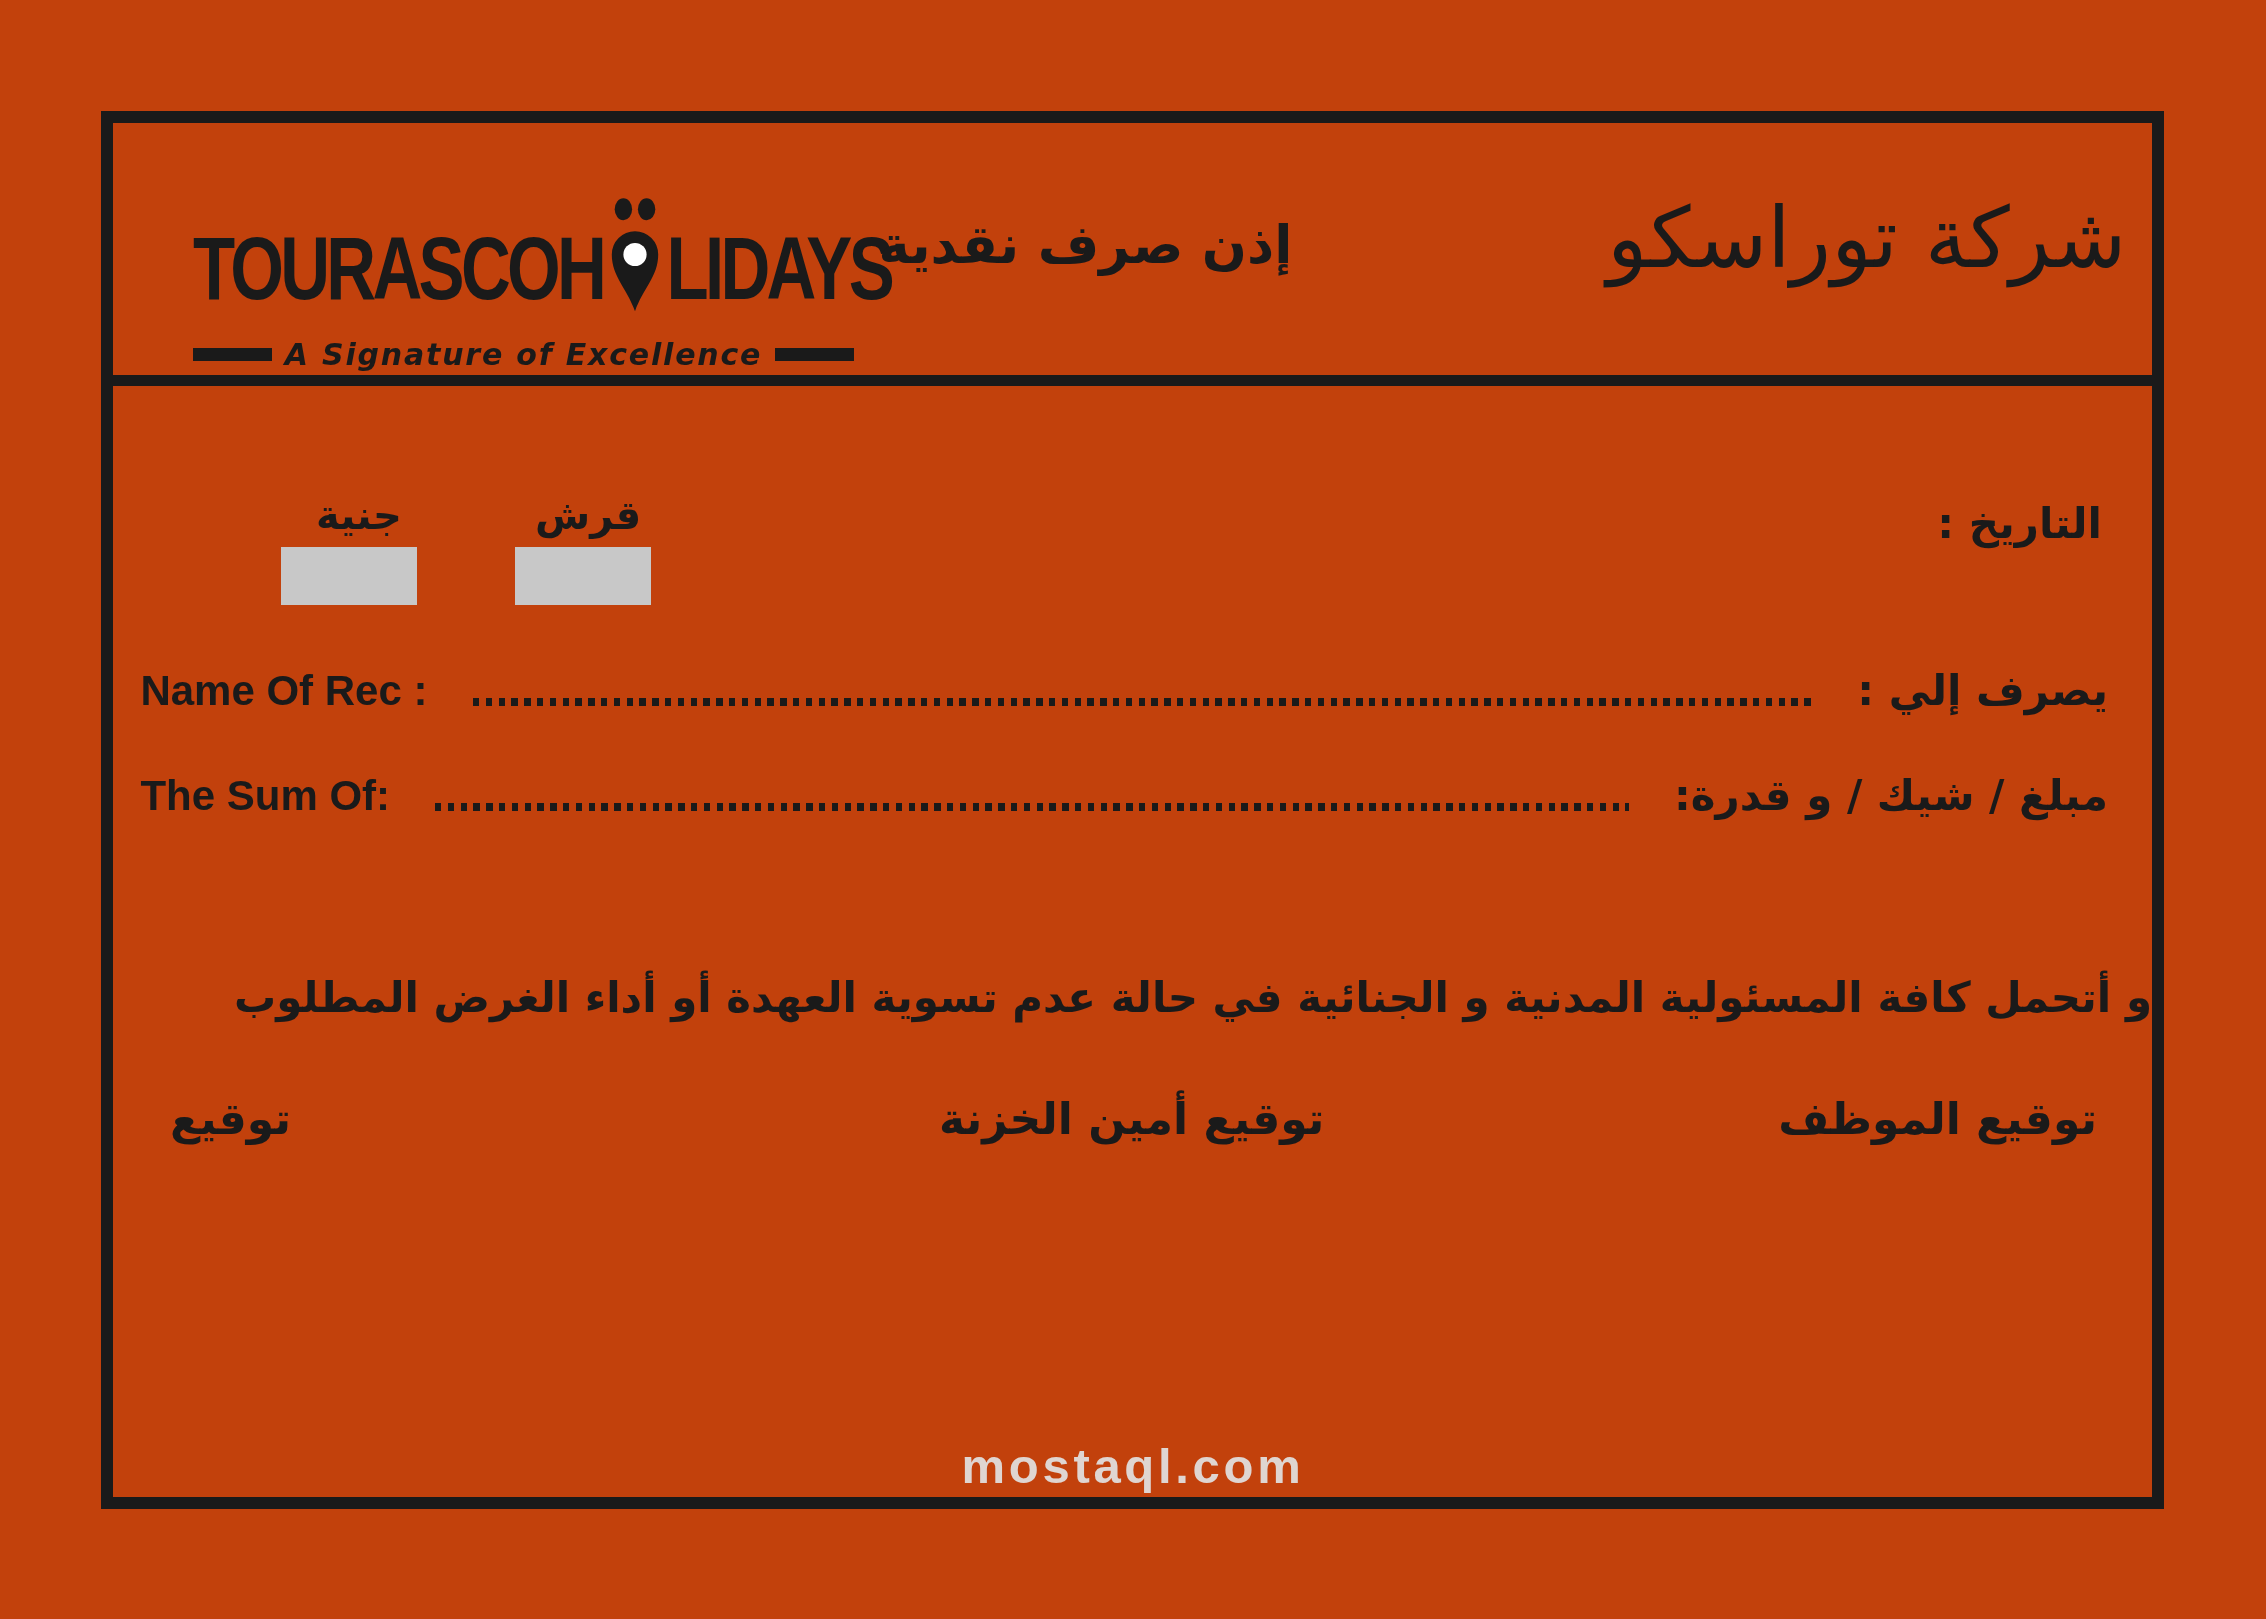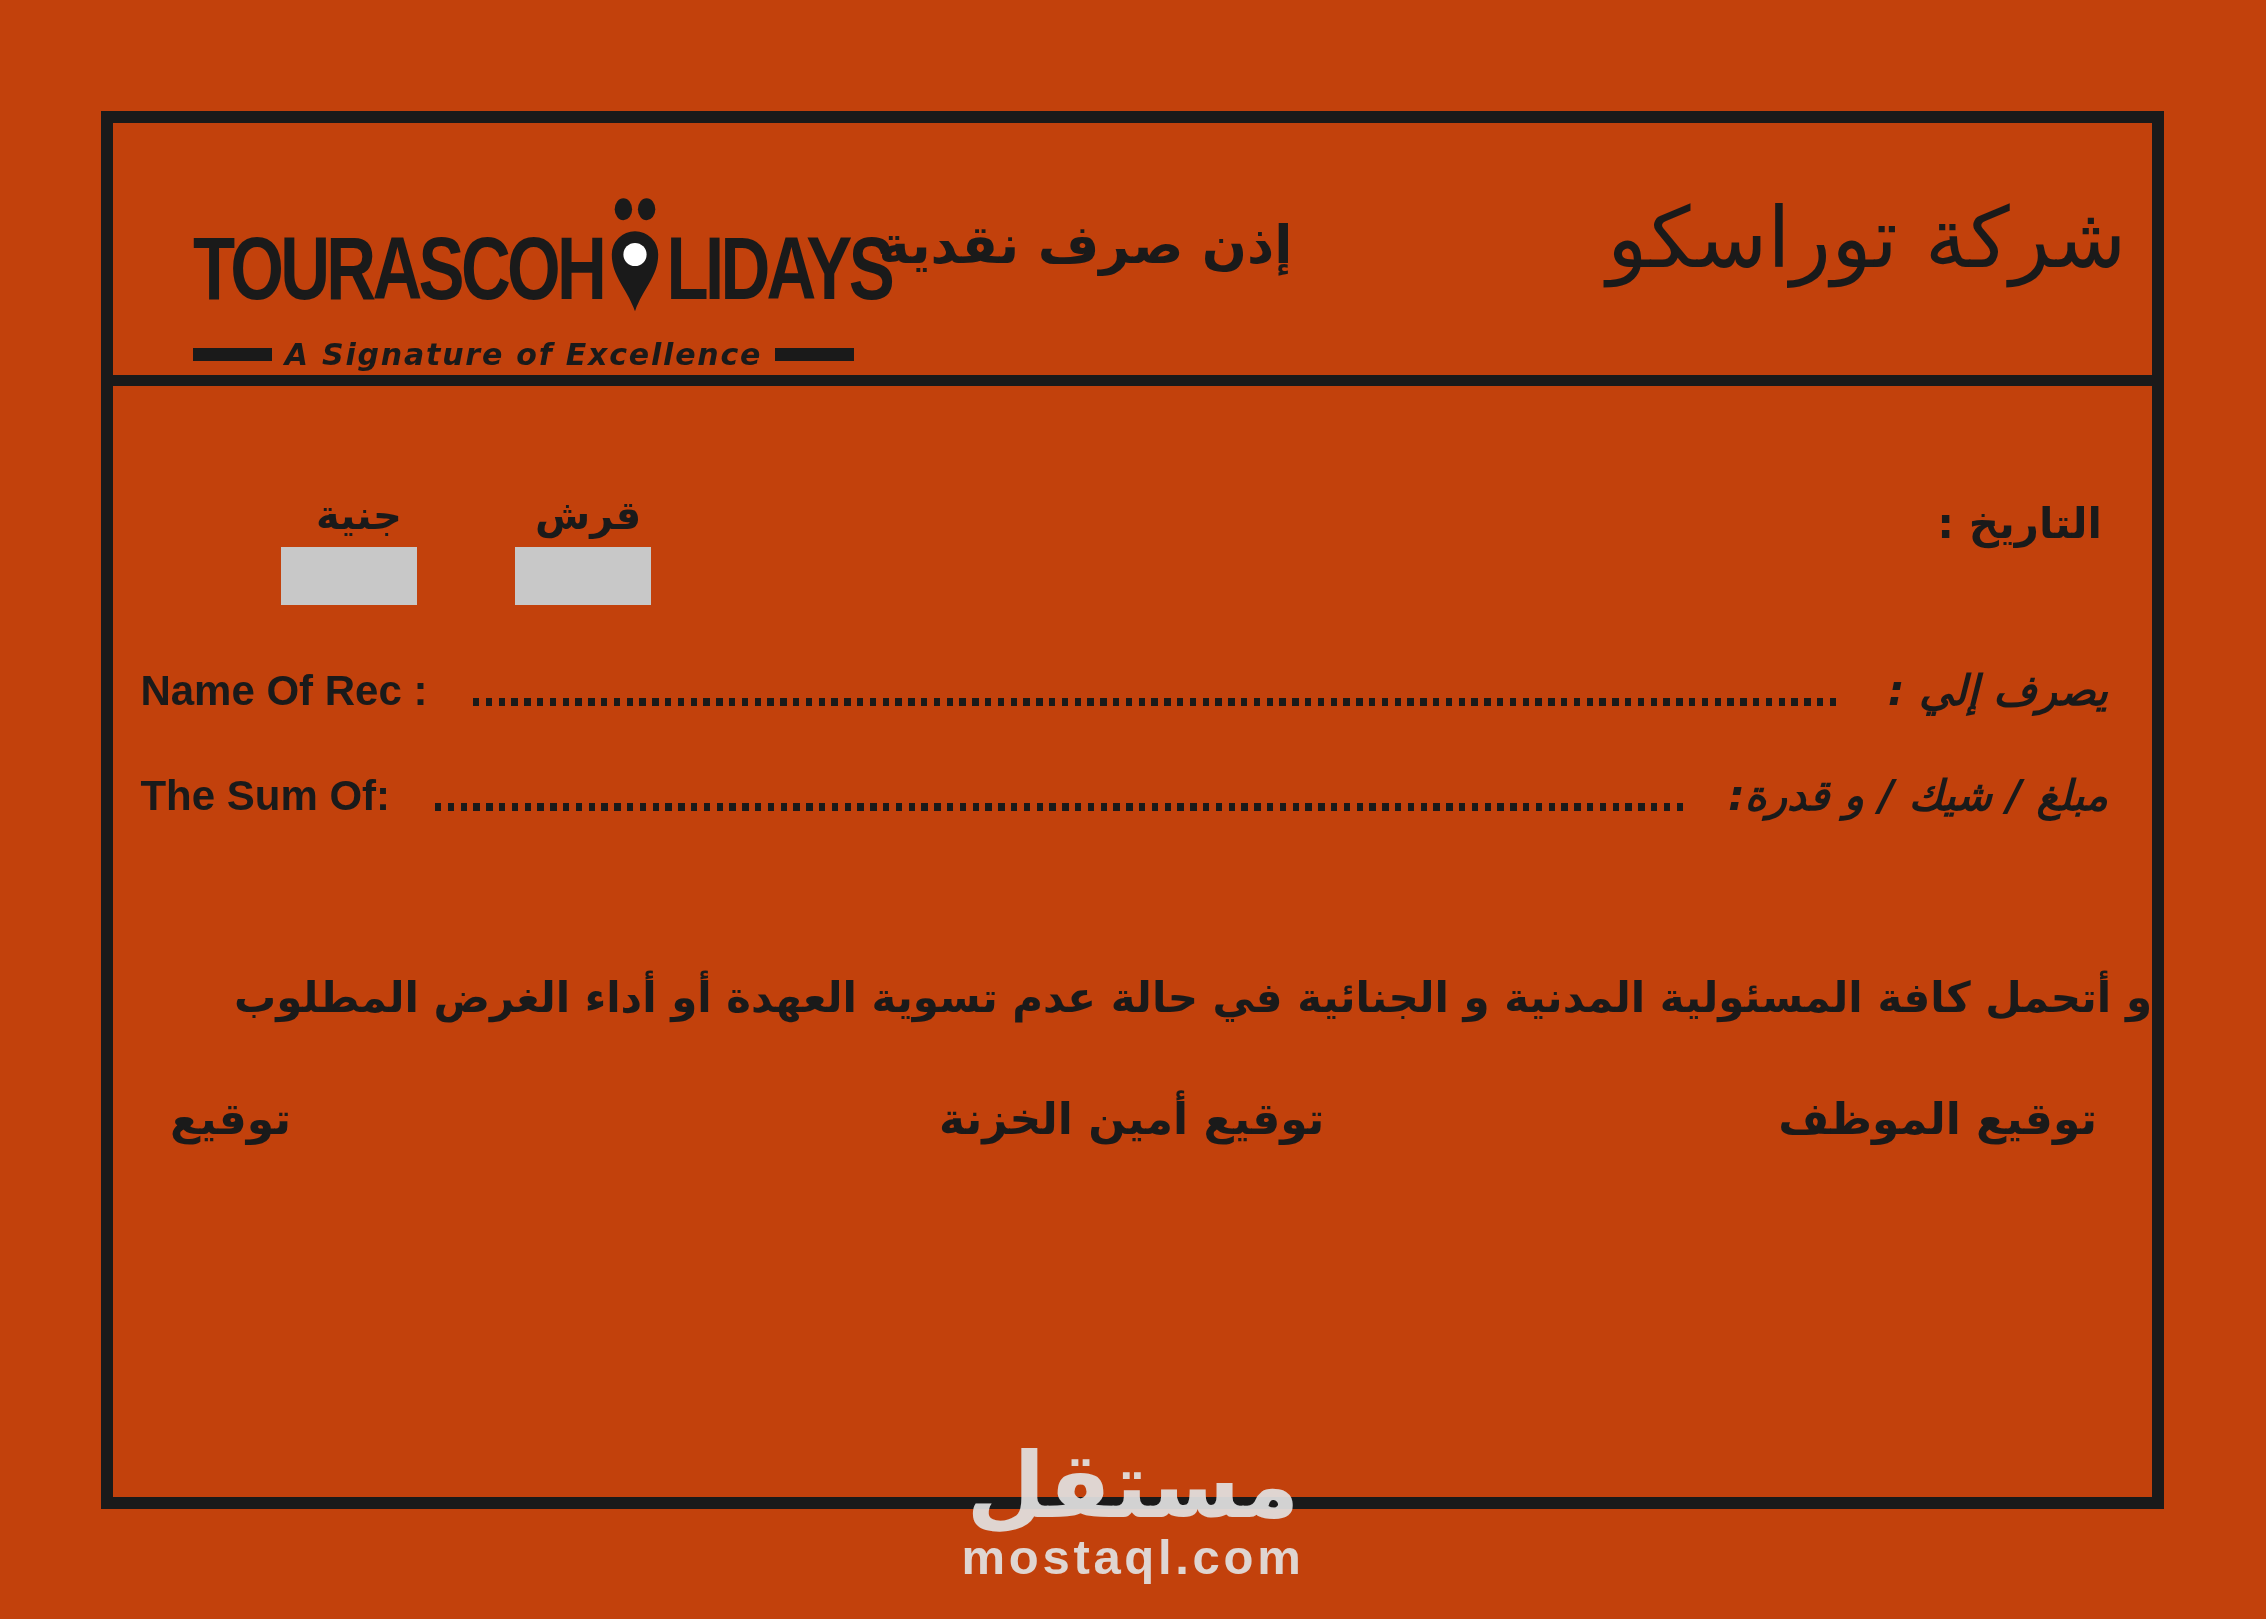--- a/index.html
+++ b/index.html
@@ -75,21 +75,21 @@
     position:absolute;left:0;width:100%;
     display:flex;align-items:flex-end;
     padding:0 44px 0 27.4px;
     gap:36px;
   }
   .fill-row .label-en{
     font-family:"Liberation Sans",sans-serif;
     font-weight:bold;font-size:42px;line-height:1.05;white-space:nowrap;
   }
   .fill-row .label-ar{
-    font-weight:bold;font-size:42px;line-height:1.05;direction:rtl;white-space:nowrap;font-style:italic;
+    font-weight:bold;font-size:42px;line-height:1.05;direction:rtl;white-space:nowrap;
   }
   .dots{
     flex:1 1 auto;height:8.2px;margin:0 9.1px 7.3px 9.1px;
     background-image:repeating-linear-gradient(90deg,var(--ink) 0 6.4px,transparent 6.4px 12.8px);
   }
   .row-payee{top:546px;}
   .row-amount{top:651px;}
   .row-reason{top:757px;}
 
   .liability{
@@ -172,18 +172,17 @@
 
 
     <div class="liability">و أتحمل كافة المسئولية المدنية  و الجنائية  في حالة عدم  تسوية العهدة  أو أداء الغرض المطلوب</div>
 
     <div class="sig sig-employee">توقيع الموظف</div>
     <div class="sig sig-treasurer">توقيع أمين الخزنة</div>
     <div class="sig sig-generic">توقيع</div>
   </div>
 
   <div class="watermark">
-    <div class="wm-logo">مستقل</div>
     <div class="wm-url">mostaql.com</div>
   </div>
 
 </div>
 
 
 </body></html>

